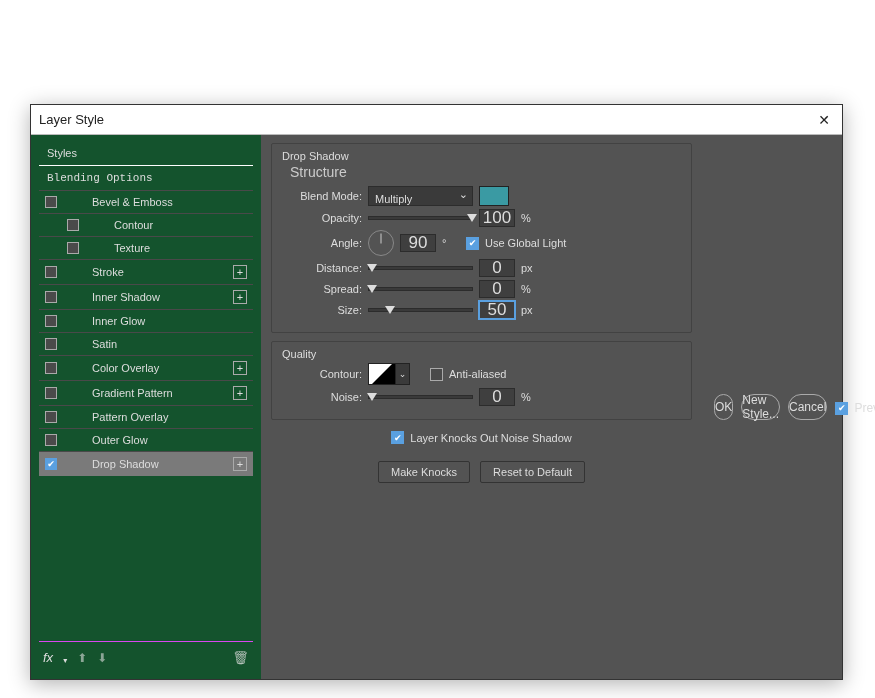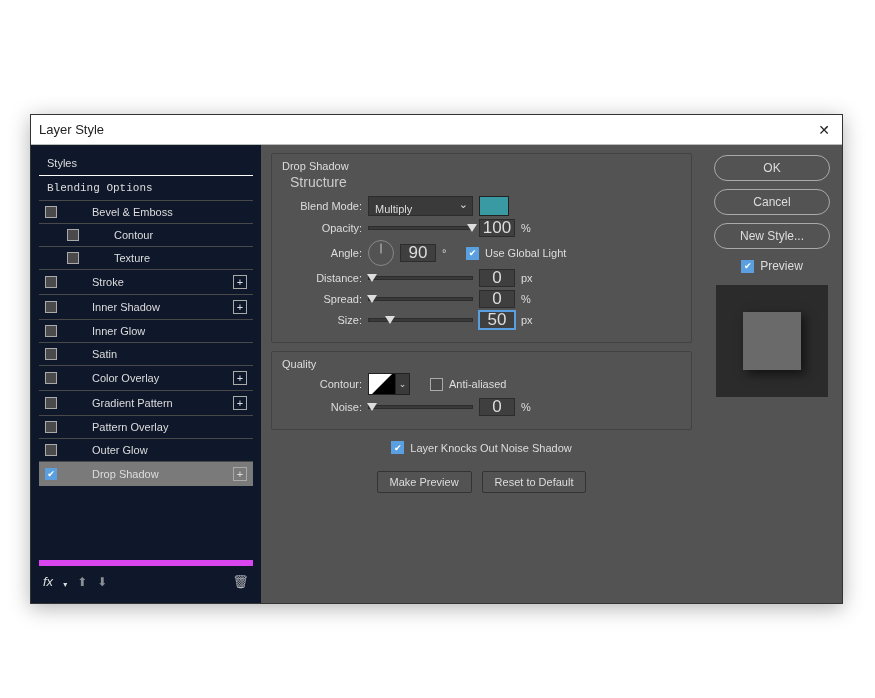--- a/index.html
+++ b/index.html
@@ -1,20 +1,20 @@
 <!DOCTYPE html>
 <html><head>
 <meta charset="utf-8">
 <style>
 * { box-sizing: border-box; margin: 0; padding: 0; font-family: "Segoe UI", Tahoma, sans-serif; }
 body { background: #fff; width: 875px; height: 698px; position: relative; }
 .dialog {
   position: absolute;
-  left: 30px; top: 114px;
-  width: 813px; height: 490px;
+  left: 30px; top: 104px;
+  width: 813px; height: 576px;
   background: #535353;
   border: 1px solid #333;
   box-shadow: 0 4px 20px rgba(0,0,0,0.3);
   color: #ddd;
   font-size: 11px;
 }
 .titlebar {
   height: 30px;
   background: #fff;
   color: #222;
@@ -25,21 +25,21 @@
 }
 .titlebar .title { flex: 1; font-size: 13px; }
 .titlebar .close {
   width: 20px; height: 20px;
   display: flex; align-items: center; justify-content: center;
   cursor: pointer; font-size: 14px;
 }
 .body { display: flex; height: calc(100% - 30px); }
 .sidebar {
   width: 230px;
-  background: #0f172a;
+  background: #14532d;
   padding: 6px 8px 6px 8px;
   display: flex;
   flex-direction: column;
 }
 .side-head {
   padding: 6px 8px;
   font-size: 11px;
 }
 .side-item {
   display: flex;
@@ -66,21 +66,21 @@
   border: 1px solid #aaa;
   display: flex; align-items: center; justify-content: center;
   font-size: 11px; line-height: 1;
 }
 .side-footer {
   margin-top: auto;
   display: flex;
   align-items: flex-end;
   gap: 10px;
   padding: 8px 4px;
-  border-top: 6px solid #d946ef;
+  border-top: 1px solid #d946ef;
 }
 .side-footer .fx { font-style: italic; font-size: 13px; }
 .side-footer .arrow { font-size: 12px; opacity: 0.6; }
 .side-footer .trash { margin-left: auto; font-size: 13px; opacity: 0.8; }
 
 .main {
   flex: 1;
   padding: 8px 10px;
   display: flex;
   flex-direction: column;
@@ -190,21 +190,21 @@
   font-size: 11px;
   cursor: pointer;
   border-radius: 2px;
 }
 .button-row { display:flex; gap:10px; justify-content:center; margin-top:6px; }
 
 .rightcol {
   width: 140px;
   padding: 10px 12px;
   display: flex;
-  flex-direction: column;
+  flex-direction: row;
   gap: 8px;
   align-items: center;
 }
 .pill {
   width: 100%;
   height: 26px;
   border: 1px solid #aaa;
   border-radius: 14px;
   background: #535353;
   color: #ddd;
@@ -384,29 +384,29 @@
           <span class="unit">%</span>
         </div>
       </div>
 
       <div class="row" style="justify-content:center;">
         <span class="chk2 checked">✔</span>
         <span>Layer Knocks Out Noise Shadow</span>
       </div>
 
       <div class="button-row">
-        <div class="btn-small">Make Preview</div>
+        <div class="btn-small">Make Knocks</div>
         <div class="btn-small">Reset to Default</div>
       </div>
     </div>
 
     <div class="rightcol">
       <div class="pill">OK</div>
+      <div class="pill">New Style...</div>
       <div class="pill">Cancel</div>
-      <div class="pill">New Style...</div>
       <div class="preview-chk">
         <span class="chk2 checked">✔</span>
         <span>Preview</span>
       </div>
       <div class="preview-box">
         <div class="preview-inner"></div>
       </div>
     </div>
 
   </div>

